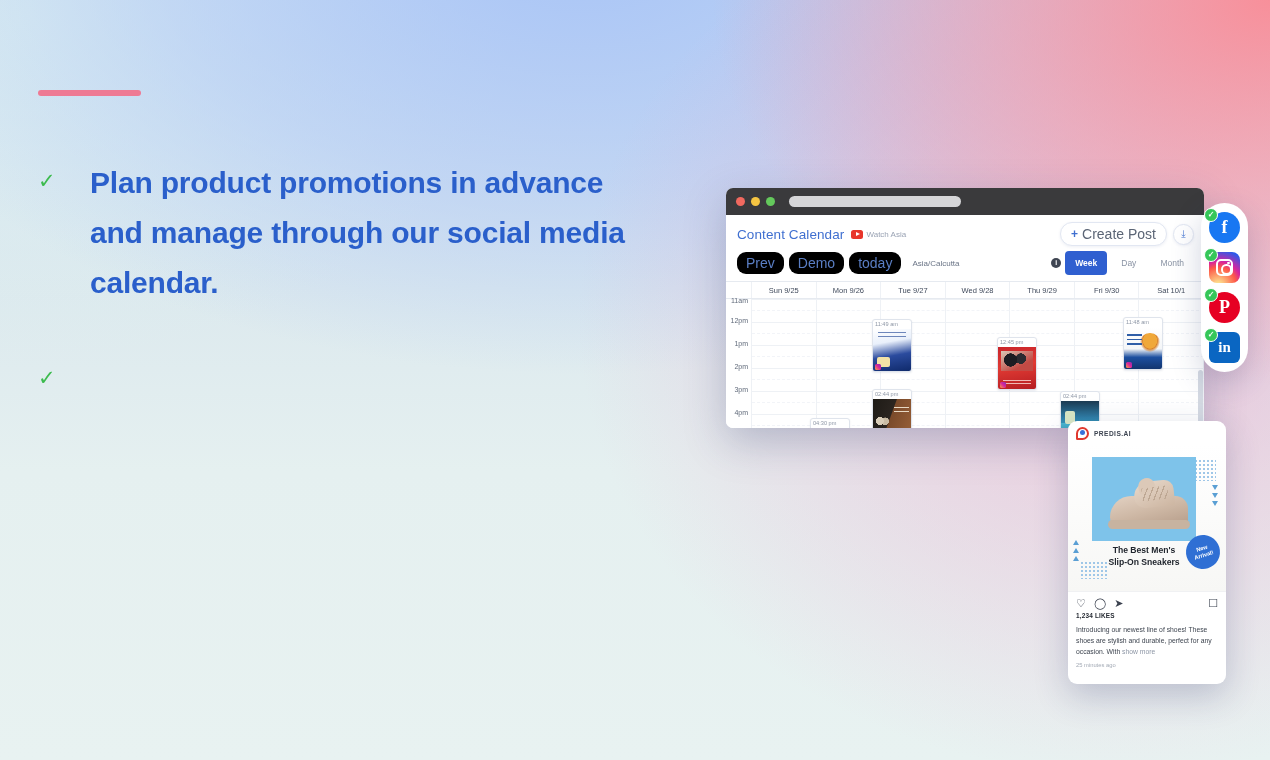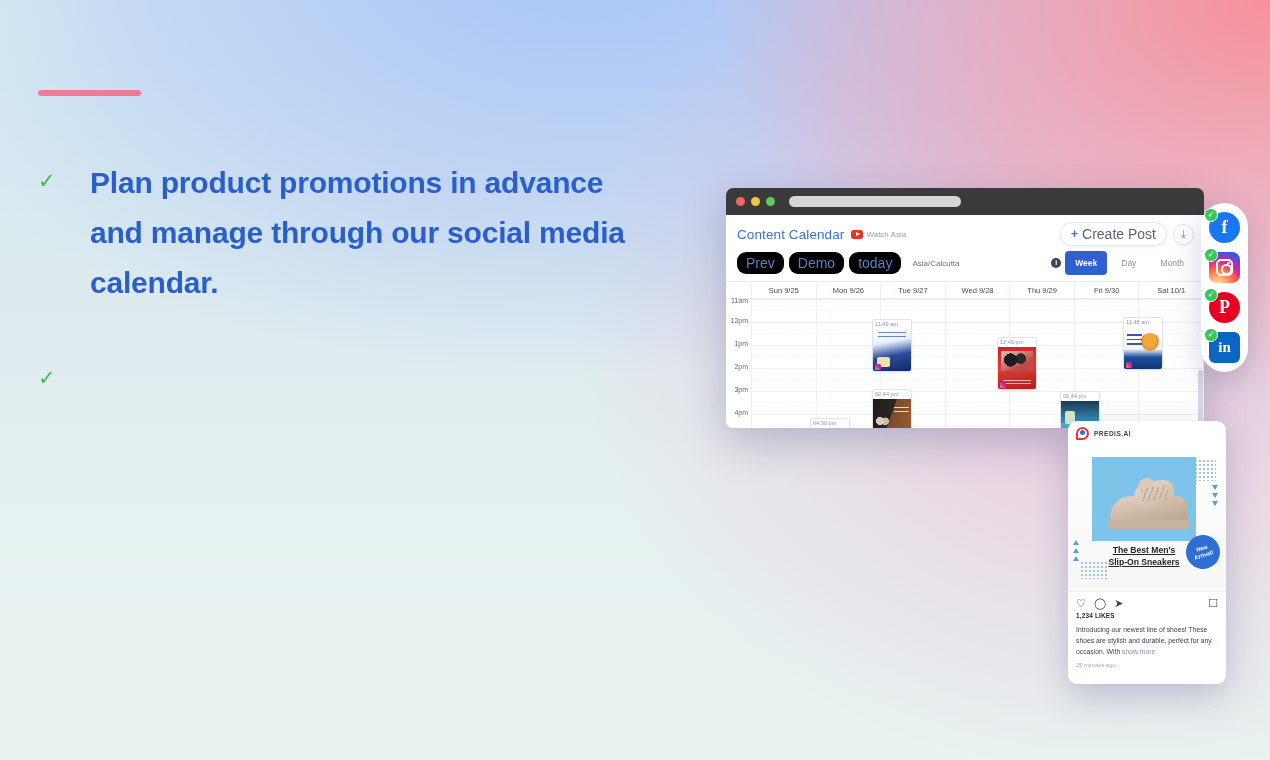--- a/index.html
+++ b/index.html
@@ -531,21 +531,20 @@
   .media-caption {
     position: absolute;
     left: 24px; top: 100px;
     width: 104px;
     text-align: center;
     font-size: 8.6px;
     color: #21262e;
     font-weight: 700;
     line-height: 1.38;
     z-index: 3;
-    text-decoration: underline;
   }
   .dots-tr {
     position: absolute; right: 10px; top: 14px;
     width: 30px; height: 22px;
     background-image: radial-gradient(#9fc7e8 .8px, transparent .9px);
     background-size: 4px 4px;
   }
   .dots-bl {
     position: absolute; left: 12px; bottom: 12px;
     width: 28px; height: 18px;

